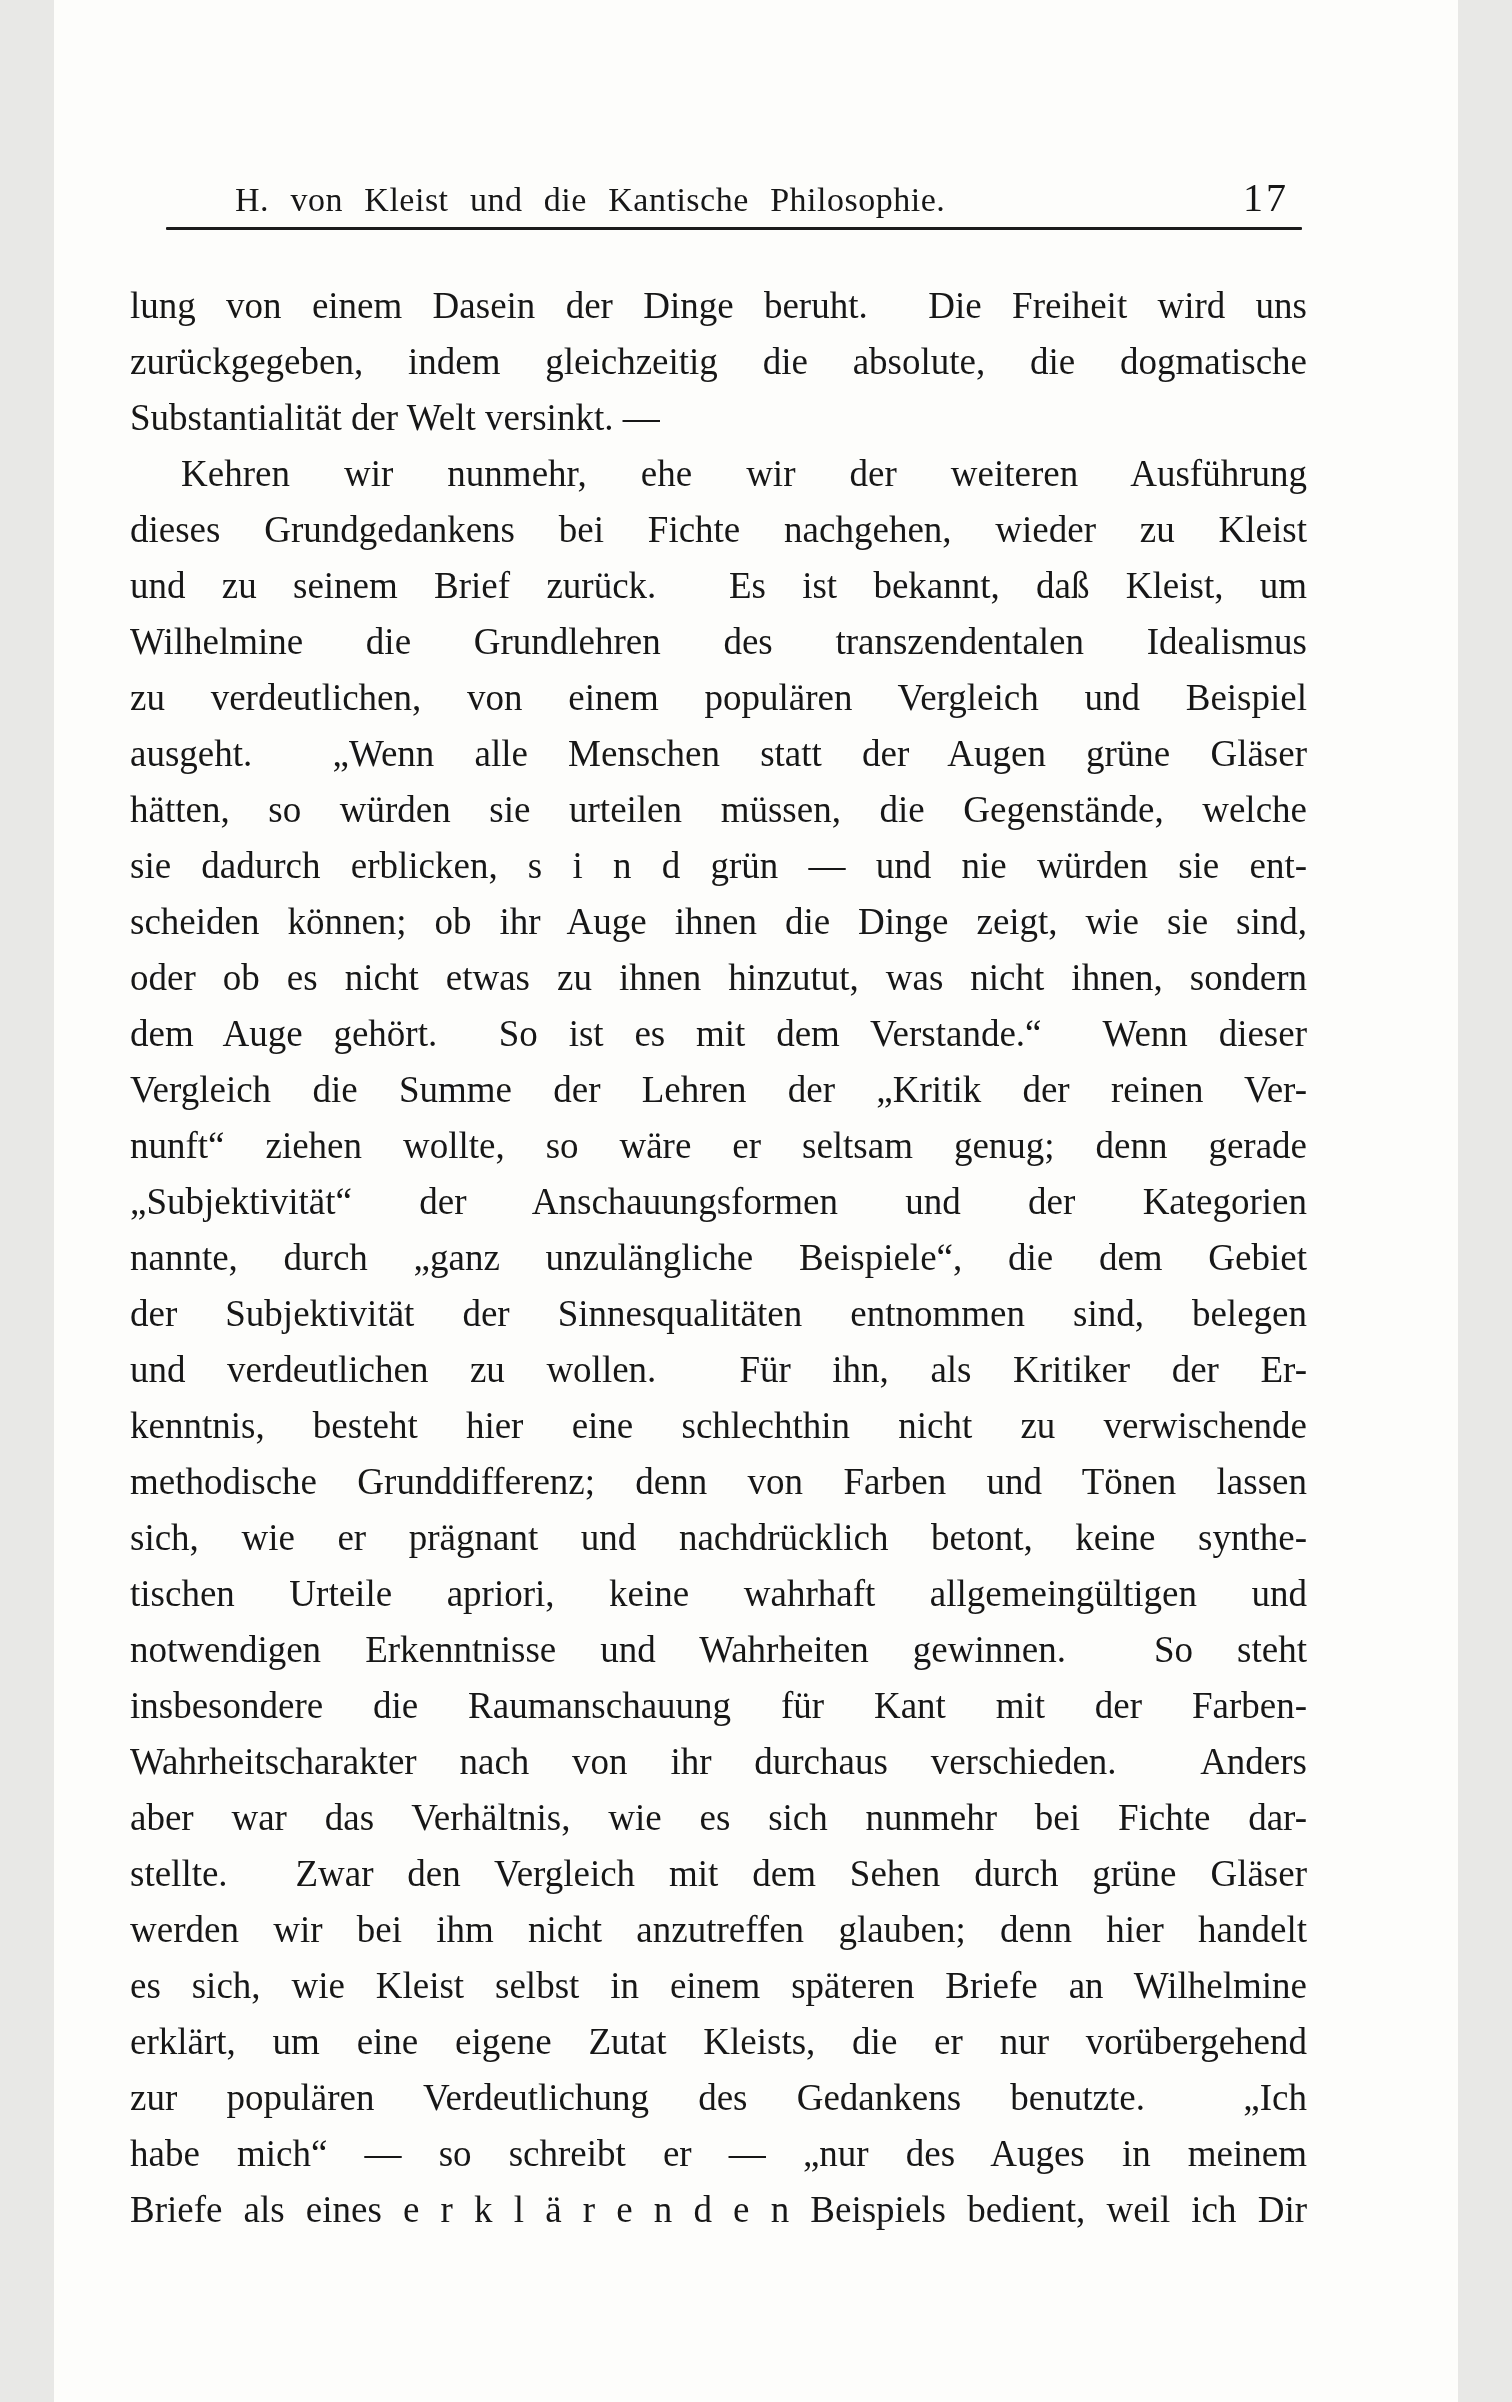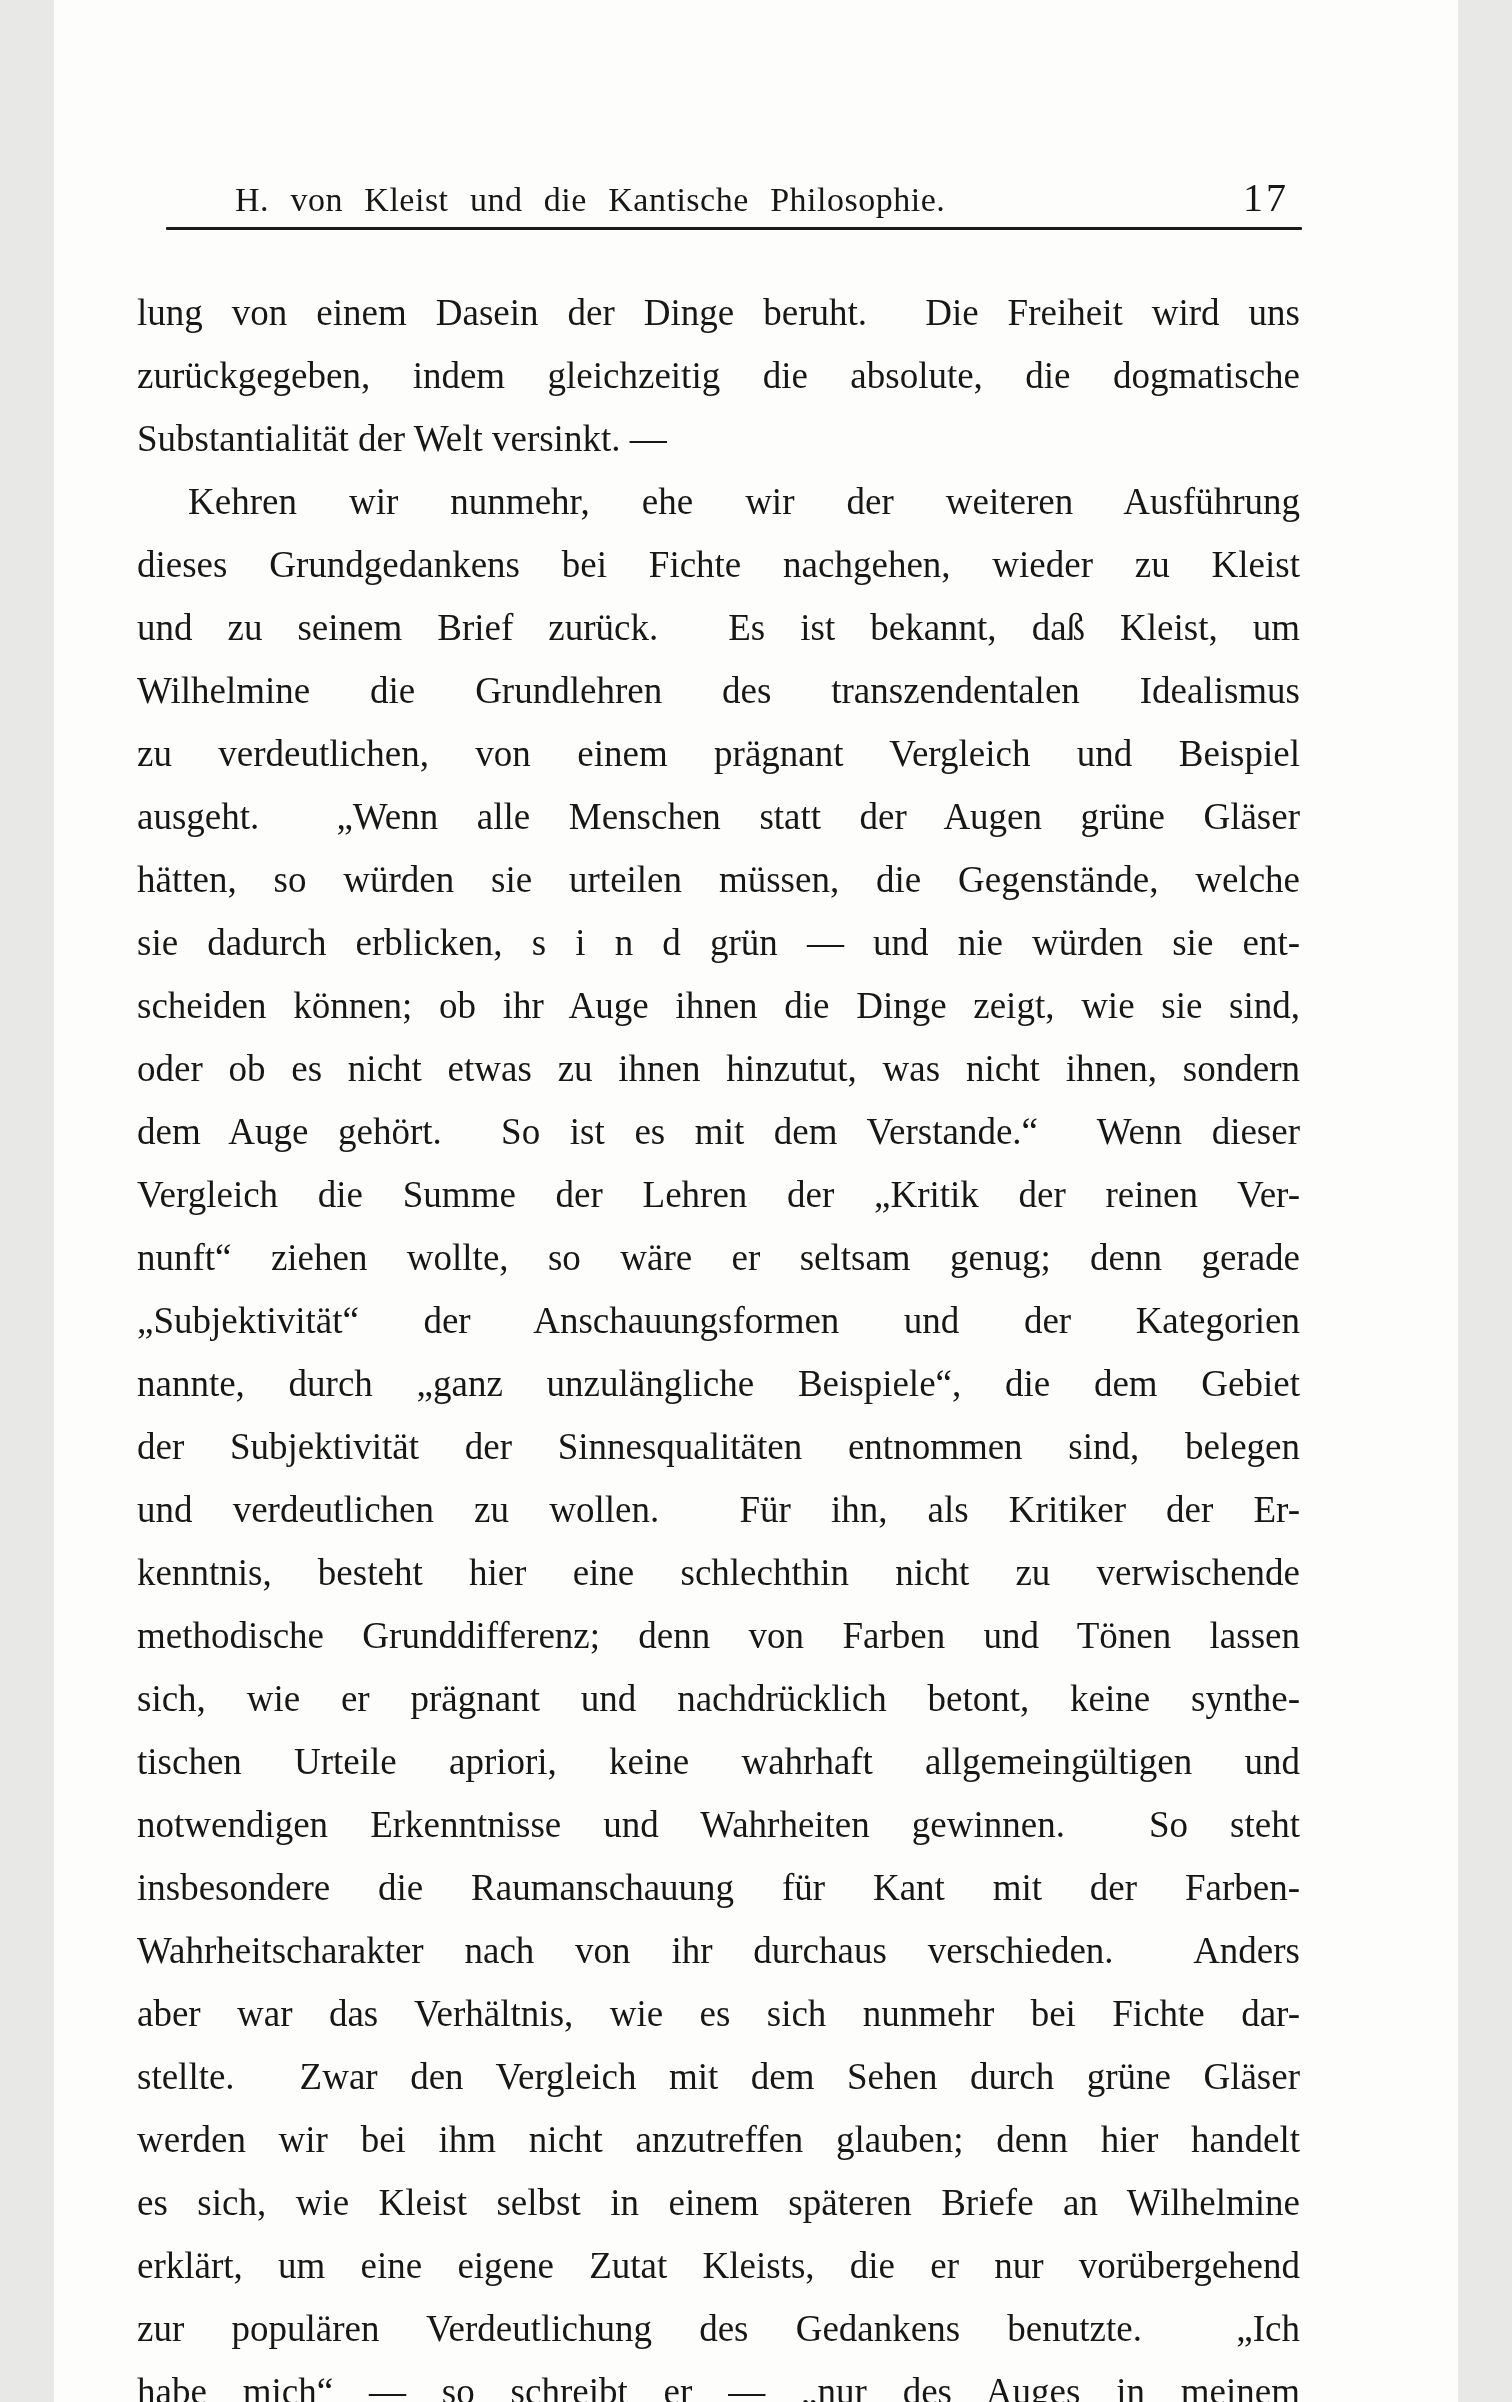--- a/index.html
+++ b/index.html
@@ -51,21 +51,21 @@
   }
   .body-text {
     position: absolute;
     left: 72px;
     top: 276px;
     width: 1185px;
     font-size: 37px;
     line-height: 52px;
   }
   .body-text p.line {
-    margin: 11px;
+    margin: 4px;
     padding: 0;
     text-align: justify;
     text-align-last: justify;
   }
   .body-text p.line.no-justify {
     text-align: right;
     text-align-last: left;
   }
   .body-text p.line.indent {
     text-indent: 51px;
@@ -85,21 +85,21 @@
 
   <div class="body-text">
 
   <p class="line">lung von einem Dasein der Dinge beruht.&nbsp; Die Freiheit wird uns</p>
       <p class="line">zurückgegeben, indem gleichzeitig die absolute, die dogmatische</p>
       <p class="line no-justify">Substantialität der Welt versinkt. —</p>
       <p class="line indent">Kehren wir nunmehr, ehe wir der weiteren Ausführung</p>
       <p class="line">dieses Grundgedankens bei Fichte nachgehen, wieder zu Kleist</p>
       <p class="line">und zu seinem Brief zurück.&nbsp; Es ist bekannt, daß Kleist, um</p>
       <p class="line">Wilhelmine die Grundlehren des transzendentalen Idealismus</p>
-      <p class="line">zu verdeutlichen, von einem prägnant Vergleich und Beispiel</p>
+      <p class="line">zu verdeutlichen, von einem populären Vergleich und Beispiel</p>
       <p class="line">ausgeht.&nbsp; „Wenn alle Menschen statt der Augen grüne Gläser</p>
       <p class="line">hätten, so würden sie urteilen müssen, die Gegenstände, welche</p>
       <p class="line">sie dadurch erblicken, s i n d grün — und nie würden sie ent-</p>
       <p class="line">scheiden können; ob ihr Auge ihnen die Dinge zeigt, wie sie sind,</p>
       <p class="line">oder ob es nicht etwas zu ihnen hinzutut, was nicht ihnen, sondern</p>
       <p class="line">dem Auge gehört.&nbsp; So ist es mit dem Verstande.“&nbsp; Wenn dieser</p>
       <p class="line">Vergleich die Summe der Lehren der „Kritik der reinen Ver-</p>
       <p class="line">nunft“ ziehen wollte, so wäre er seltsam genug; denn gerade</p>
       <p class="line">„Subjektivität“ der Anschauungsformen und der Kategorien</p>
       <p class="line">nannte, durch „ganz unzulängliche Beispiele“, die dem Gebiet</p>

